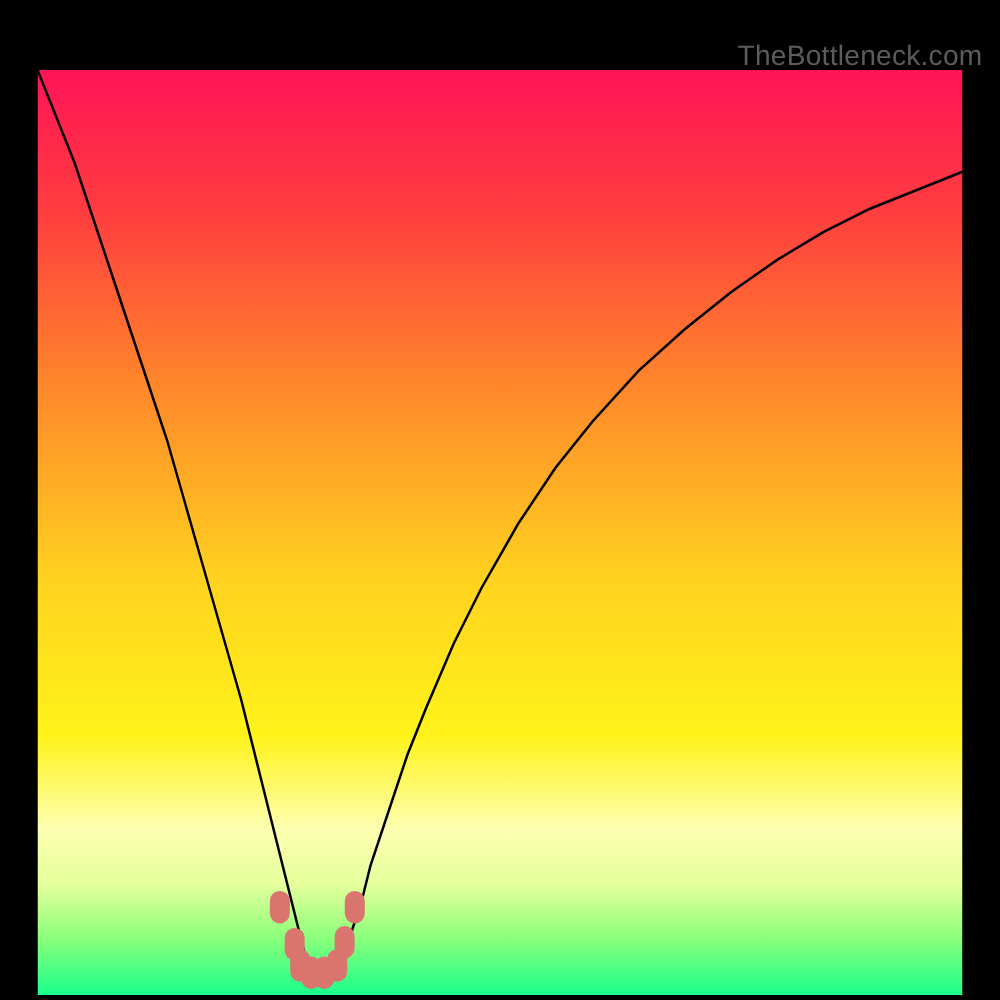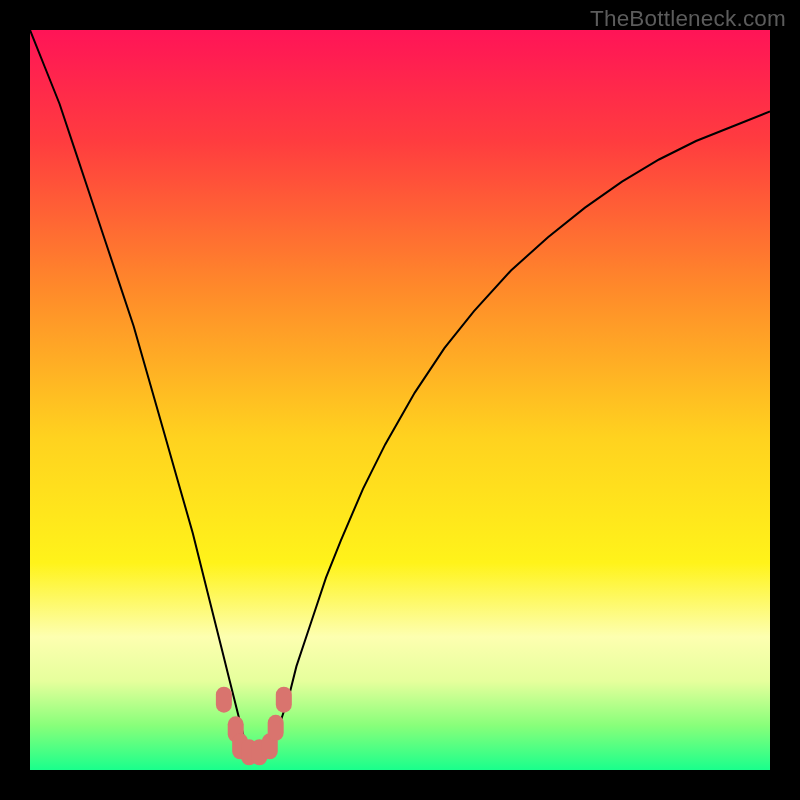--- a/index.html
+++ b/index.html
@@ -9,20 +9,21 @@
     height: 800px;
     background: #000000;
     overflow: hidden;
     font-family: Arial, Helvetica, sans-serif;
   }
   .stage {
     position: relative;
     width: 800px;
     height: 580px;
     background: #000000;
+    margin-top: 26px;
   }
   .watermark {
     position: absolute;
     top: 6px;
     right: 14px;
     font-size: 22.5px;
     font-weight: 500;
     color: #5c5c5c;
     letter-spacing: 0.2px;
     z-index: 50;

